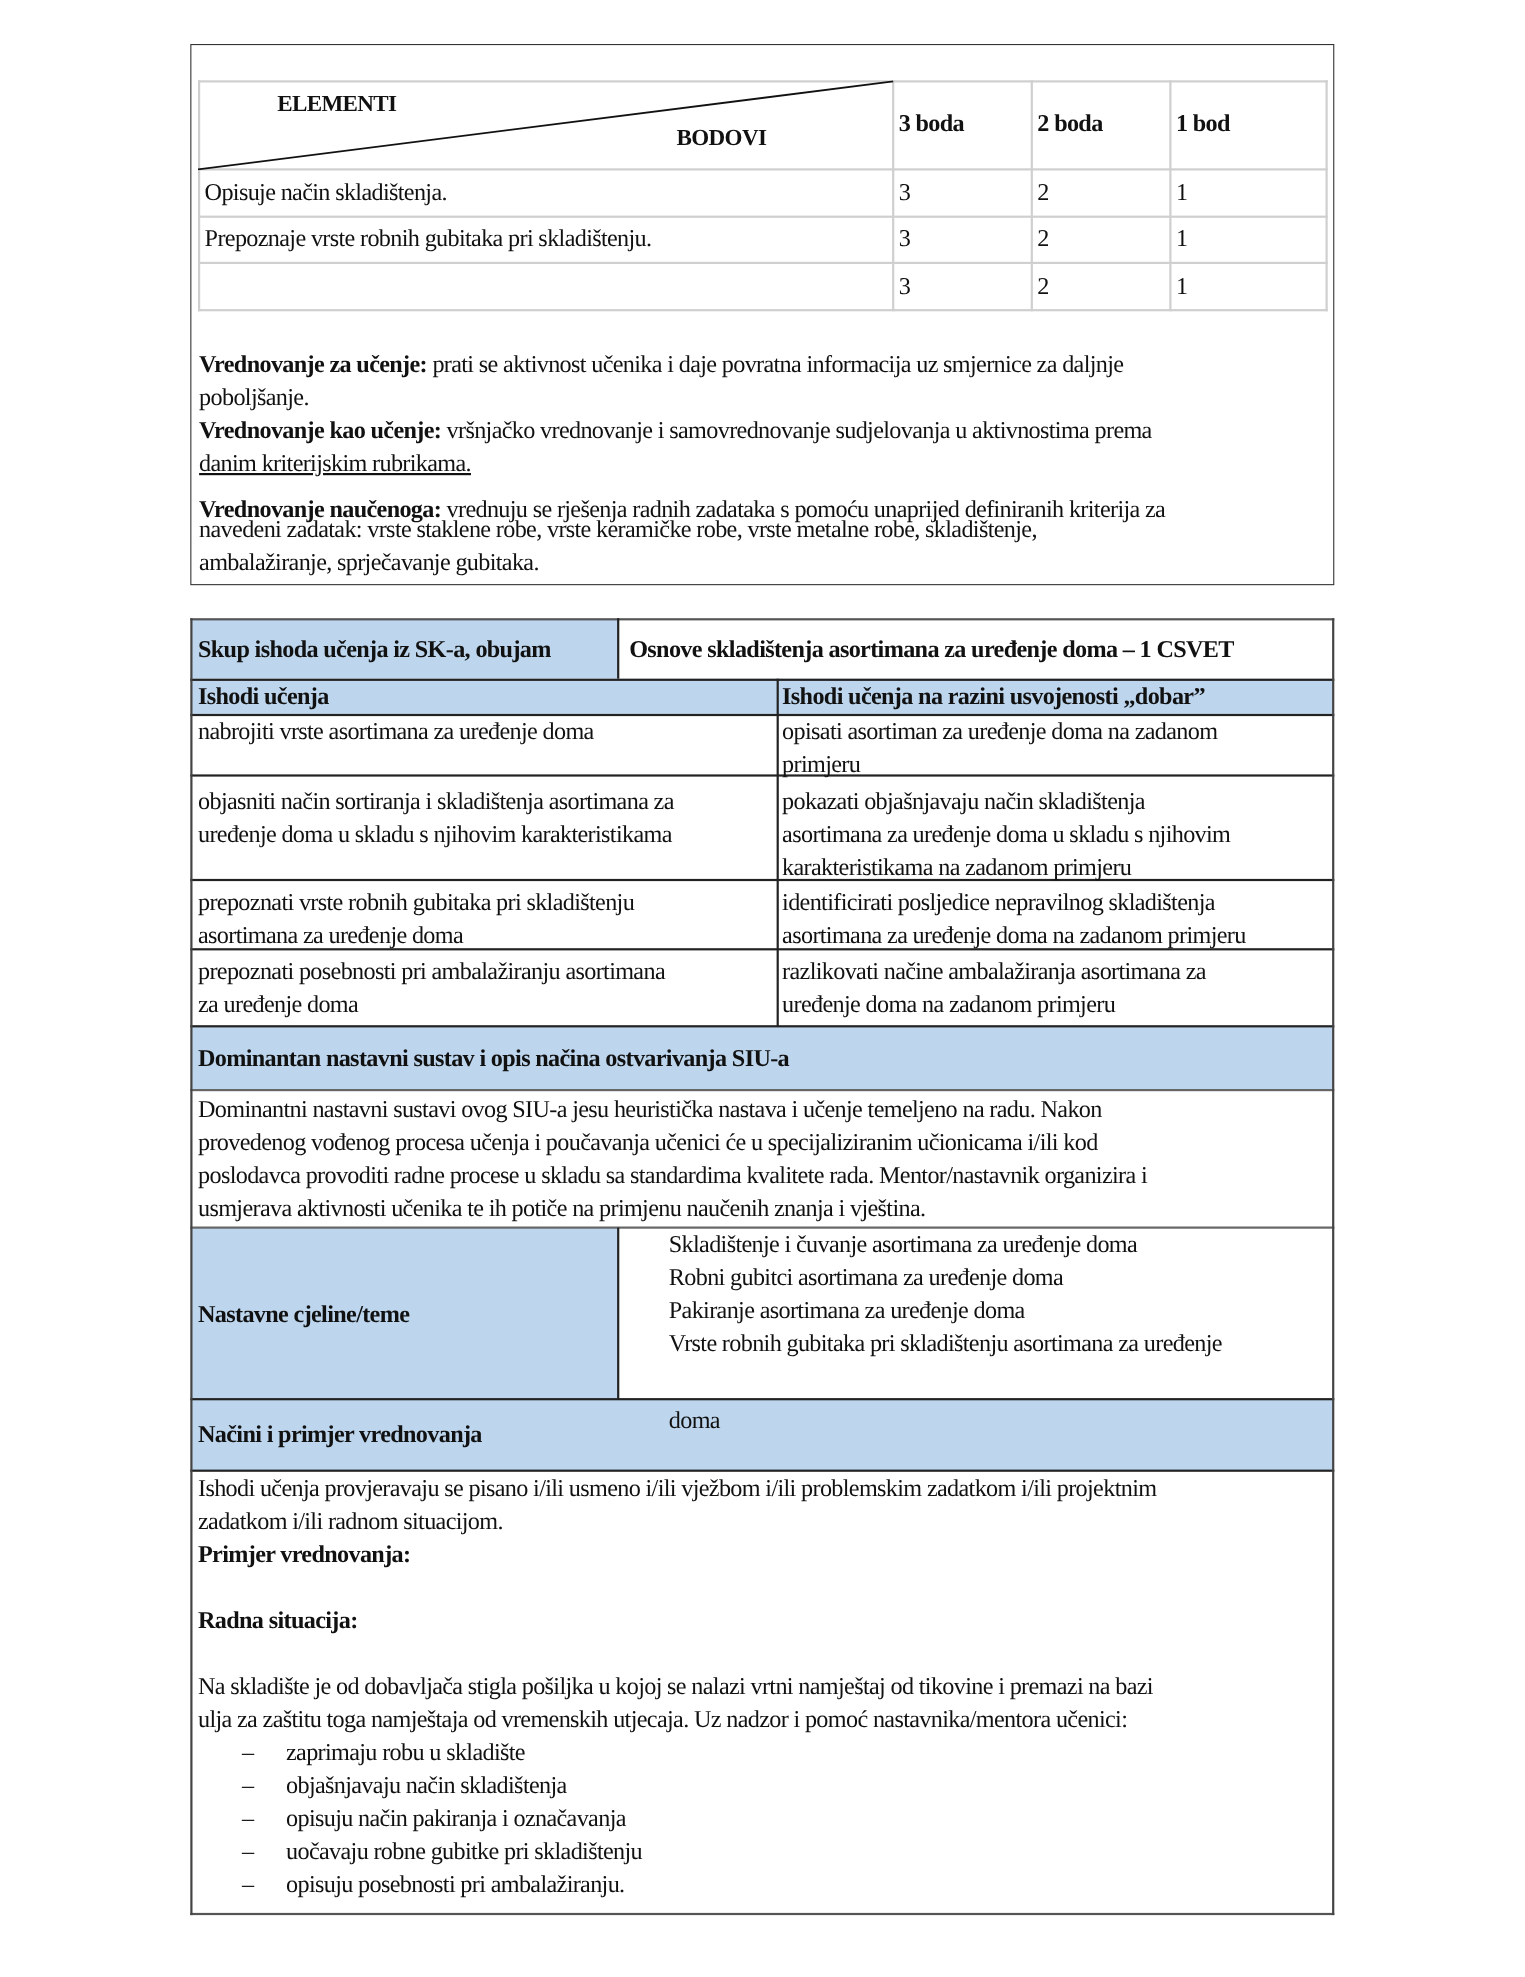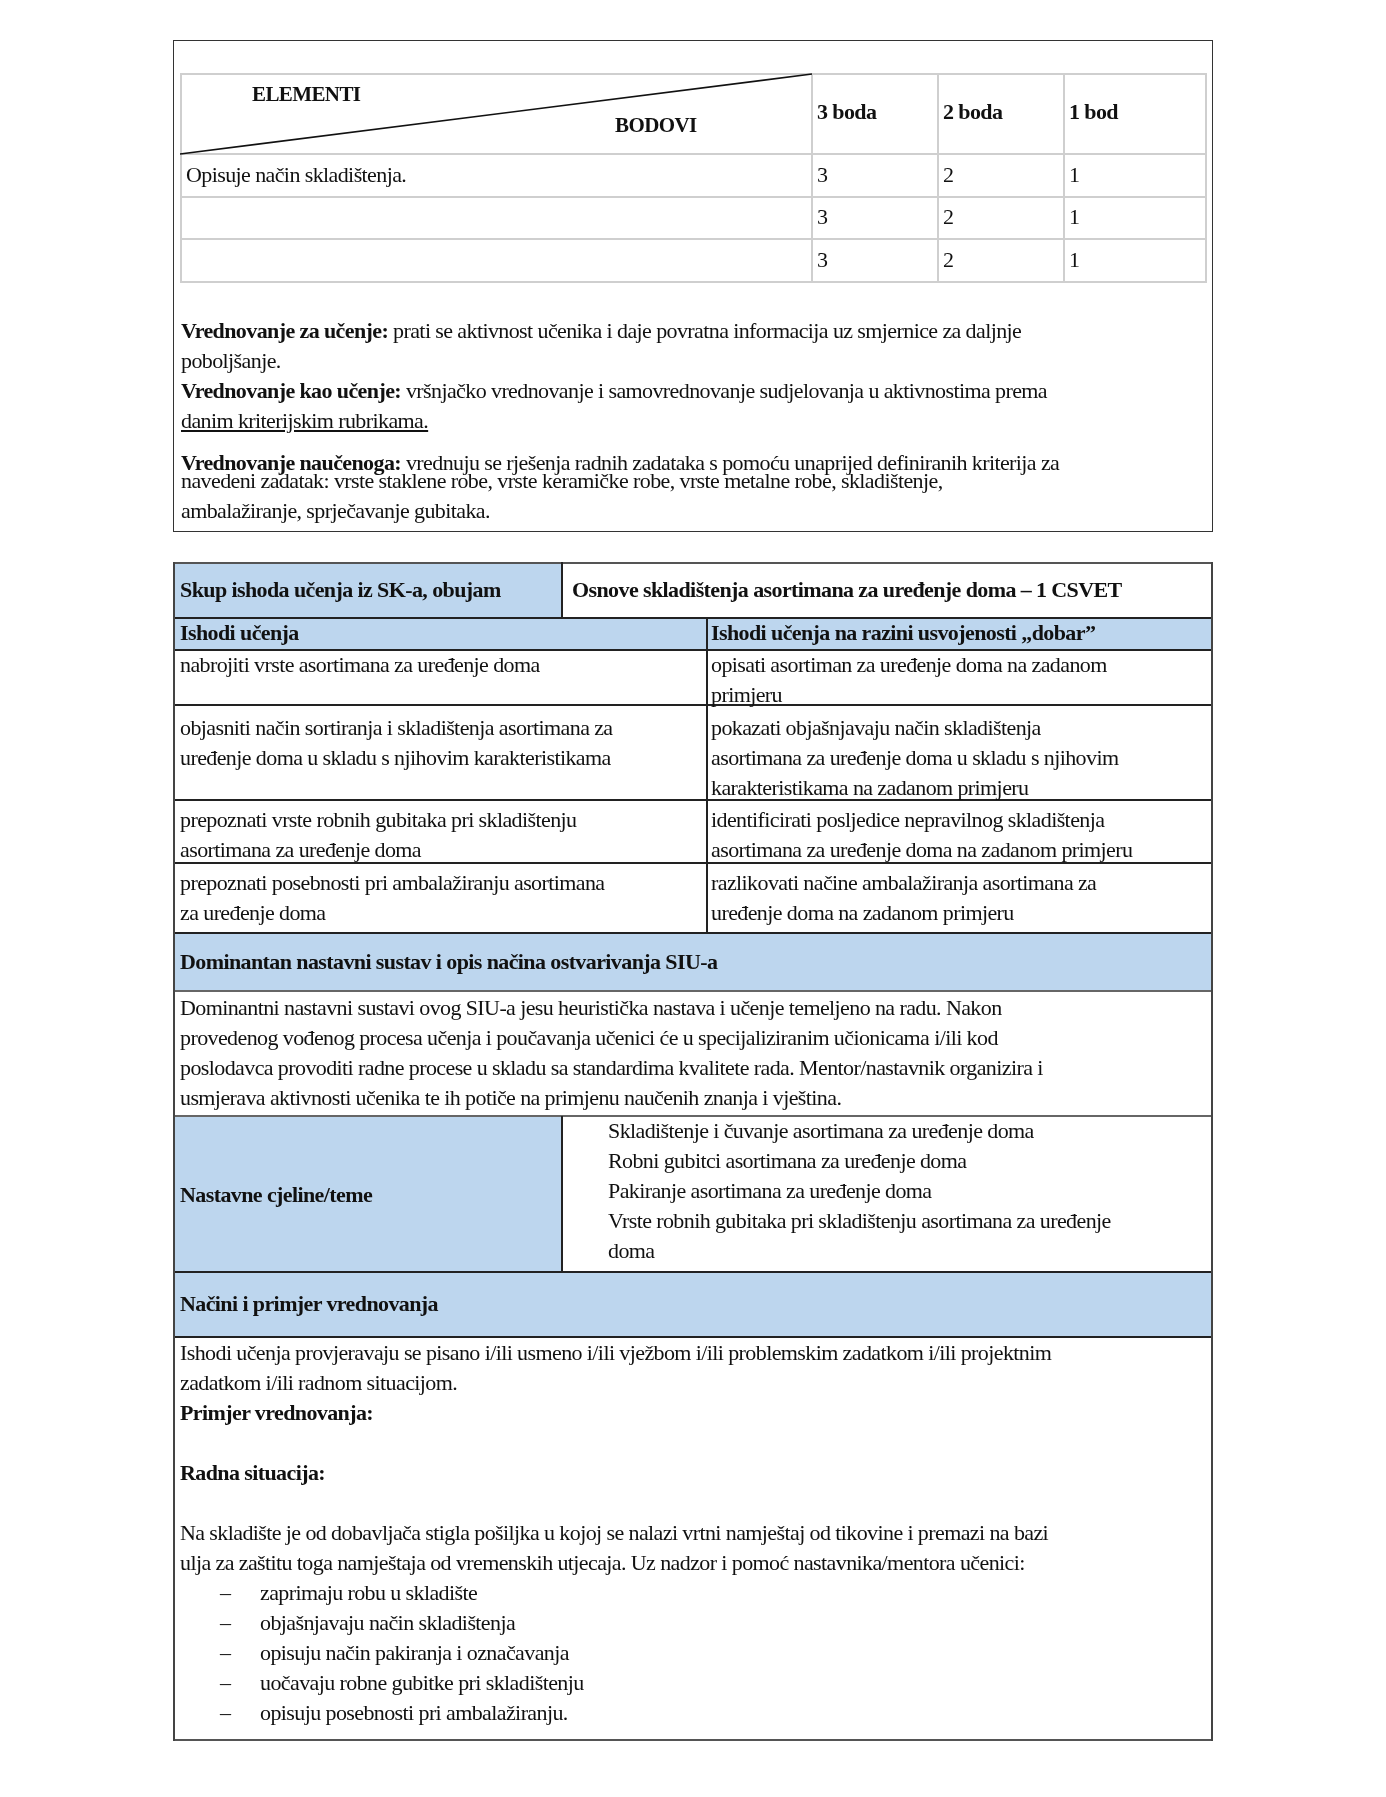--- a/index.html
+++ b/index.html
@@ -49,20 +49,21 @@
 
   <div class="cell b" style="left:637px;top:24px;">3 boda</div>
   <div class="cell b" style="left:763px;top:24px;">2 boda</div>
   <div class="cell b" style="left:889px;top:24px;">1 bod</div>
 
   <div class="cell" style="left:6px;top:87px;">Opisuje način skladištenja.</div>
   <div class="cell" style="left:637px;top:87px;">3</div>
   <div class="cell" style="left:763px;top:87px;">2</div>
   <div class="cell" style="left:889px;top:87px;">1</div>
 
+  <div class="cell" style="left:6px;top:129px;">Prepoznaje vrste robnih gubitaka pri skladištenju.</div>
   <div class="cell" style="left:637px;top:129px;">3</div>
   <div class="cell" style="left:763px;top:129px;">2</div>
   <div class="cell" style="left:889px;top:129px;">1</div>
 
   <div class="cell" style="left:637px;top:172px;">3</div>
   <div class="cell" style="left:763px;top:172px;">2</div>
   <div class="cell" style="left:889px;top:172px;">1</div>
 </div>
 
 <div class="abs txt" style="left:181px;top:316px;">
@@ -136,21 +137,21 @@
 <div class="abs txt" style="left:180px;top:993px;">Dominantni nastavni sustavi ovog SIU-a jesu heuristička nastava i učenje temeljeno na radu. Nakon</div>
 <div class="abs txt" style="left:180px;top:1023px;">provedenog vođenog procesa učenja i poučavanja učenici će u specijaliziranim učionicama i/ili kod</div>
 <div class="abs txt" style="left:180px;top:1053px;">poslodavca provoditi radne procese u skladu sa standardima kvalitete rada. Mentor/nastavnik organizira i</div>
 <div class="abs txt" style="left:180px;top:1083px;">usmjerava aktivnosti učenika te ih potiče na primjenu naučenih znanja i vještina.</div>
 
 <div class="abs txt b" style="left:180px;top:1180px;">Nastavne cjeline/teme</div>
 <div class="abs txt" style="left:608px;top:1116px;">Skladištenje i čuvanje asortimana za uređenje doma</div>
 <div class="abs txt" style="left:608px;top:1146px;">Robni gubitci asortimana za uređenje doma</div>
 <div class="abs txt" style="left:608px;top:1176px;">Pakiranje asortimana za uređenje doma</div>
 <div class="abs txt" style="left:608px;top:1206px;">Vrste robnih gubitaka pri skladištenju asortimana za uređenje</div>
-<div class="abs txt" style="left:608px;top:1236px;">doma</div>
+<div class="abs txt" style="left:608px;top:1276px;">doma</div>
 
 <div class="abs txt b" style="left:180px;top:1289px;">Načini i primjer vrednovanja</div>
 <div class="abs txt" style="left:180px;top:1338px;">Ishodi učenja provjeravaju se pisano i/ili usmeno i/ili vježbom i/ili problemskim zadatkom i/ili projektnim</div>
 <div class="abs txt" style="left:180px;top:1368px;">zadatkom i/ili radnom situacijom.</div>
 <div class="abs txt b" style="left:180px;top:1398px;">Primjer vrednovanja:</div>
 <div class="abs txt b" style="left:180px;top:1458px;">Radna situacija:</div>
 <div class="abs txt" style="left:180px;top:1518px;">Na skladište je od dobavljača stigla pošiljka u kojoj se nalazi vrtni namještaj od tikovine i premazi na bazi</div>
 <div class="abs txt" style="left:180px;top:1548px;">ulja za zaštitu toga namještaja od vremenskih utjecaja. Uz nadzor i pomoć nastavnika/mentora učenici:</div>
 
 <div class="abs txt" style="left:220px;top:1578px;"><span class="dash">–</span><span>zaprimaju robu u skladište</span></div>

